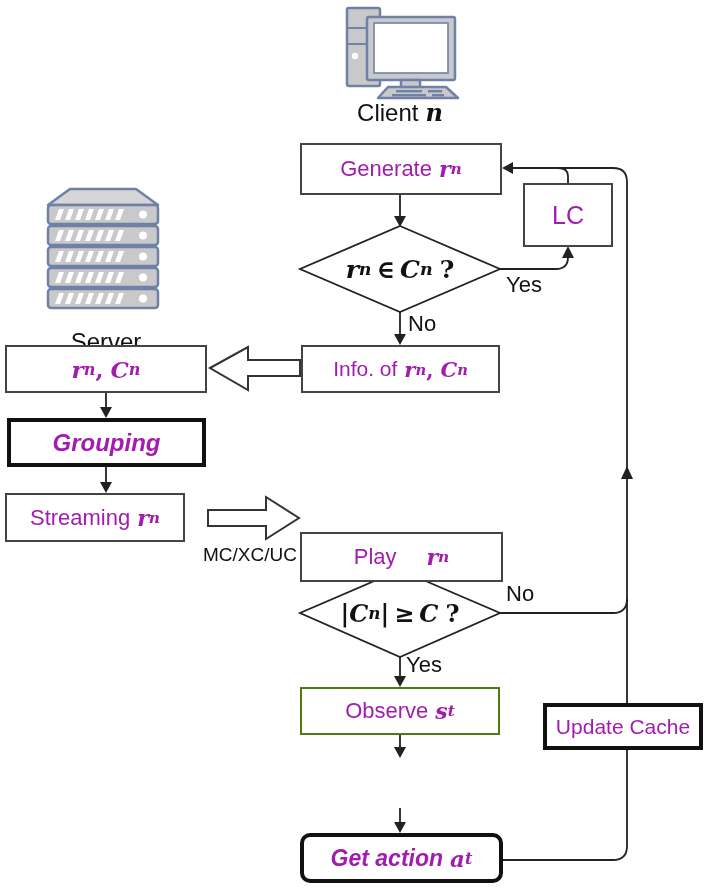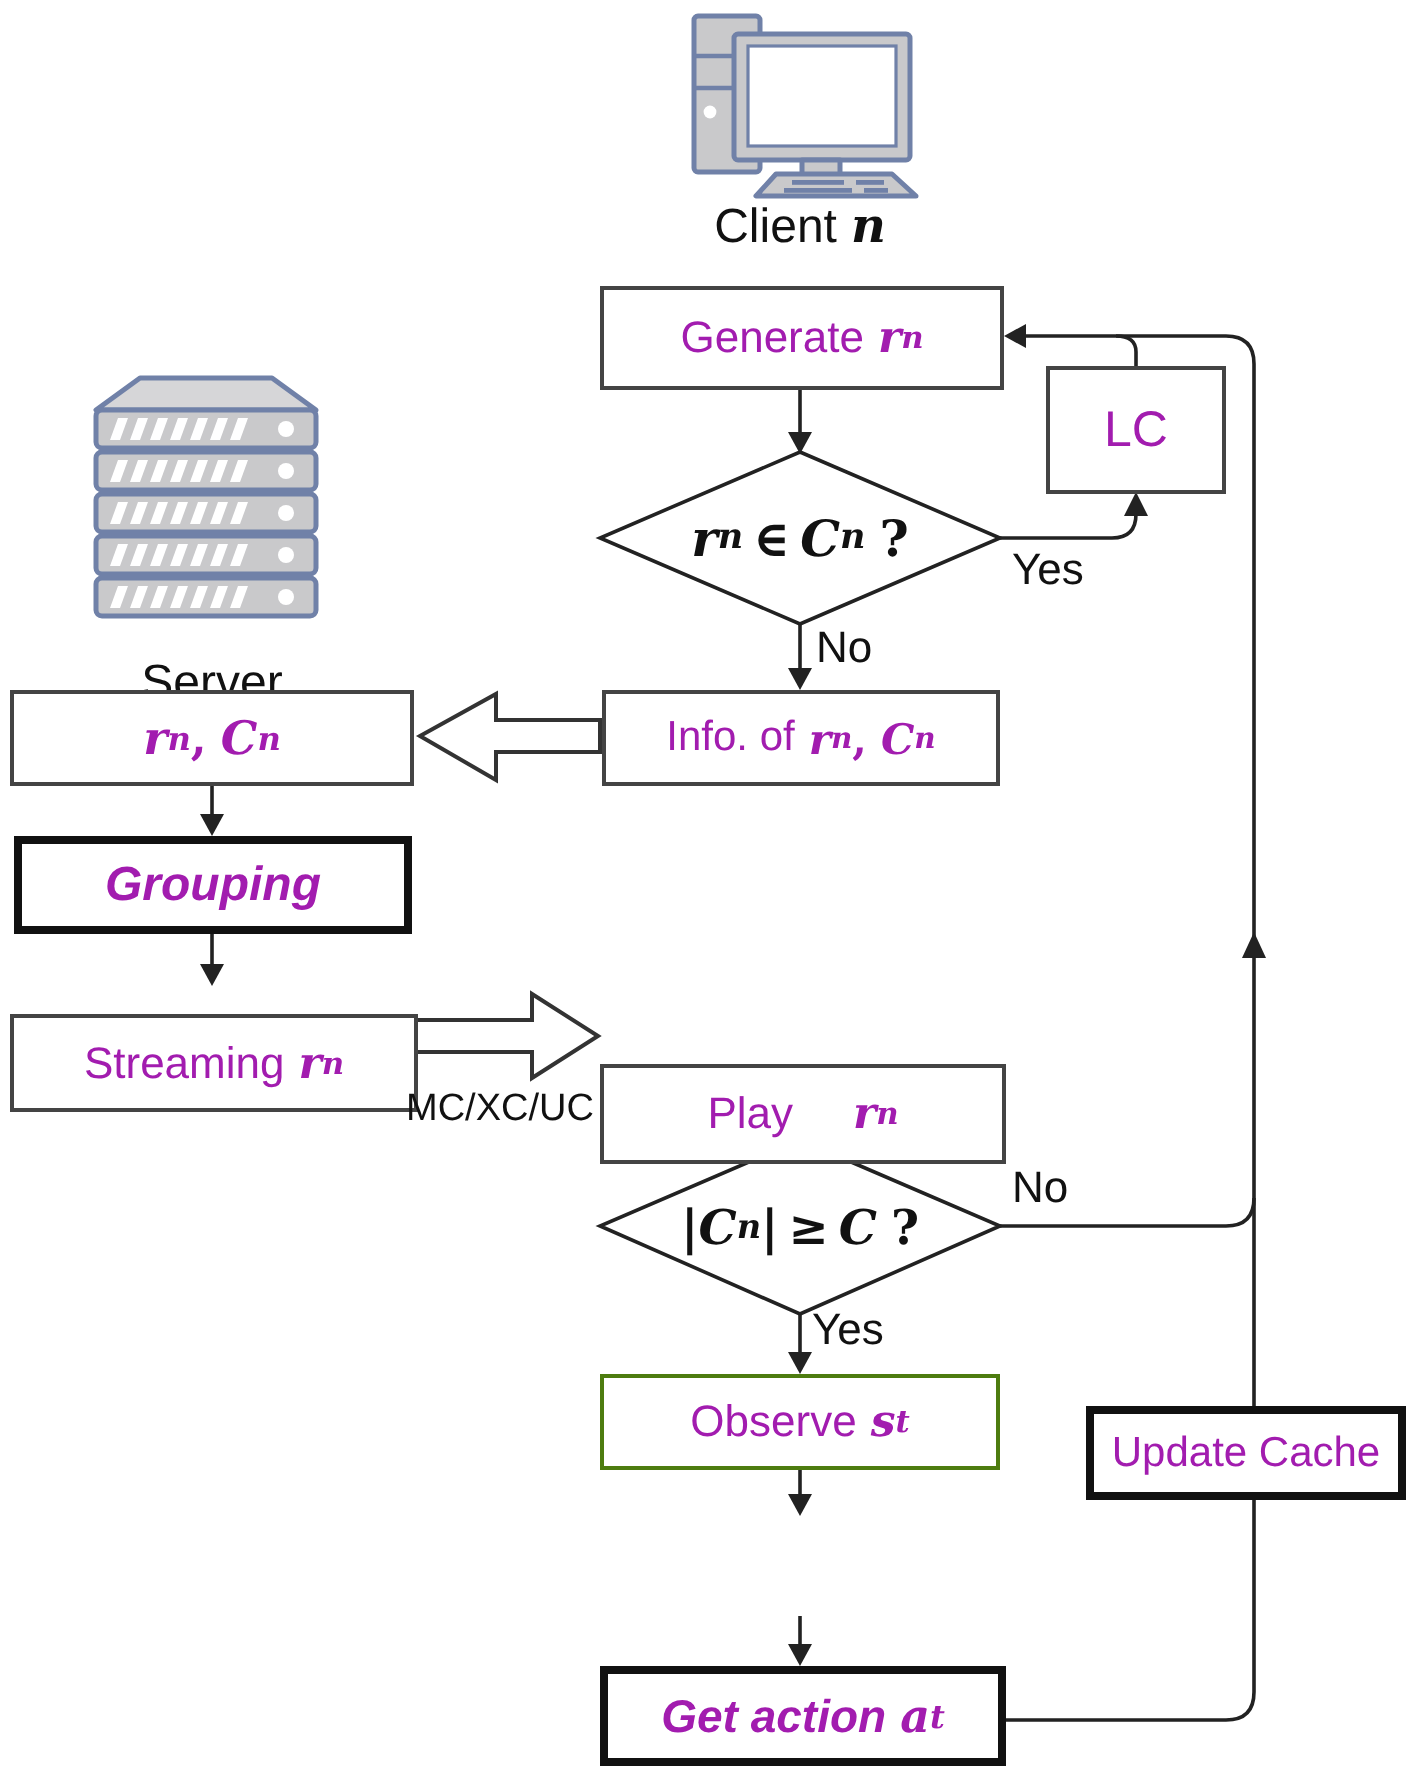--- a/index.html
+++ b/index.html
@@ -165,40 +165,40 @@
       <span class="msub">n</span>
       <span class="mbar">,</span>
       <span class="math gap">C</span>
       <span class="msub">n</span>
   </div>
 
   <div class="box b-thick" style="left:7px;top:418px;width:199px;height:49px;font-size:24px;">
     <span class="bolditalic">Grouping</span>
   </div>
 
-  <div class="box b-thin" style="left:5px;top:507px;width:204px;height:49px;">
+  <div class="box b-thin" style="left:5px;top:493px;width:180px;height:49px;">
     <span>Streaming</span>
       <span class="math gap">r</span>
       <span class="msub">n</span>
   </div>
 
   <div class="box b-thin" style="left:300px;top:492px;width:203px;height:50px;margin-top:40px;">
     <span>Play</span>
       <span class="math biggap">r</span>
       <span class="msub">n</span>
   </div>
 
   <div class="box b-gray" style="left:300px;top:687px;width:200px;height:48px;">
     <span>Observe</span>
       <span class="math gap">s</span>
       <span class="msub">t</span>
   </div>
 
 
-  <div class="box b-thick" style="left:300px;top:833px;width:203px;height:50px;font-size:23px;">
+  <div class="box b-thick" style="left:300px;top:833px;width:203px;height:50px;font-size:23px;border-radius:10px;">
     <span class="bolditalic">Get action</span>
       <span class="math gap">a</span>
       <span class="msub">t</span>
   </div>
 
   <div class="box b-thick" style="left:543px;top:703px;width:160px;height:47px;font-size:21px;">
     <span>Update Cache</span>
   </div>
 
   <div class="diamond-text" style="left:300px;top:247px;width:200px;height:44px;">

